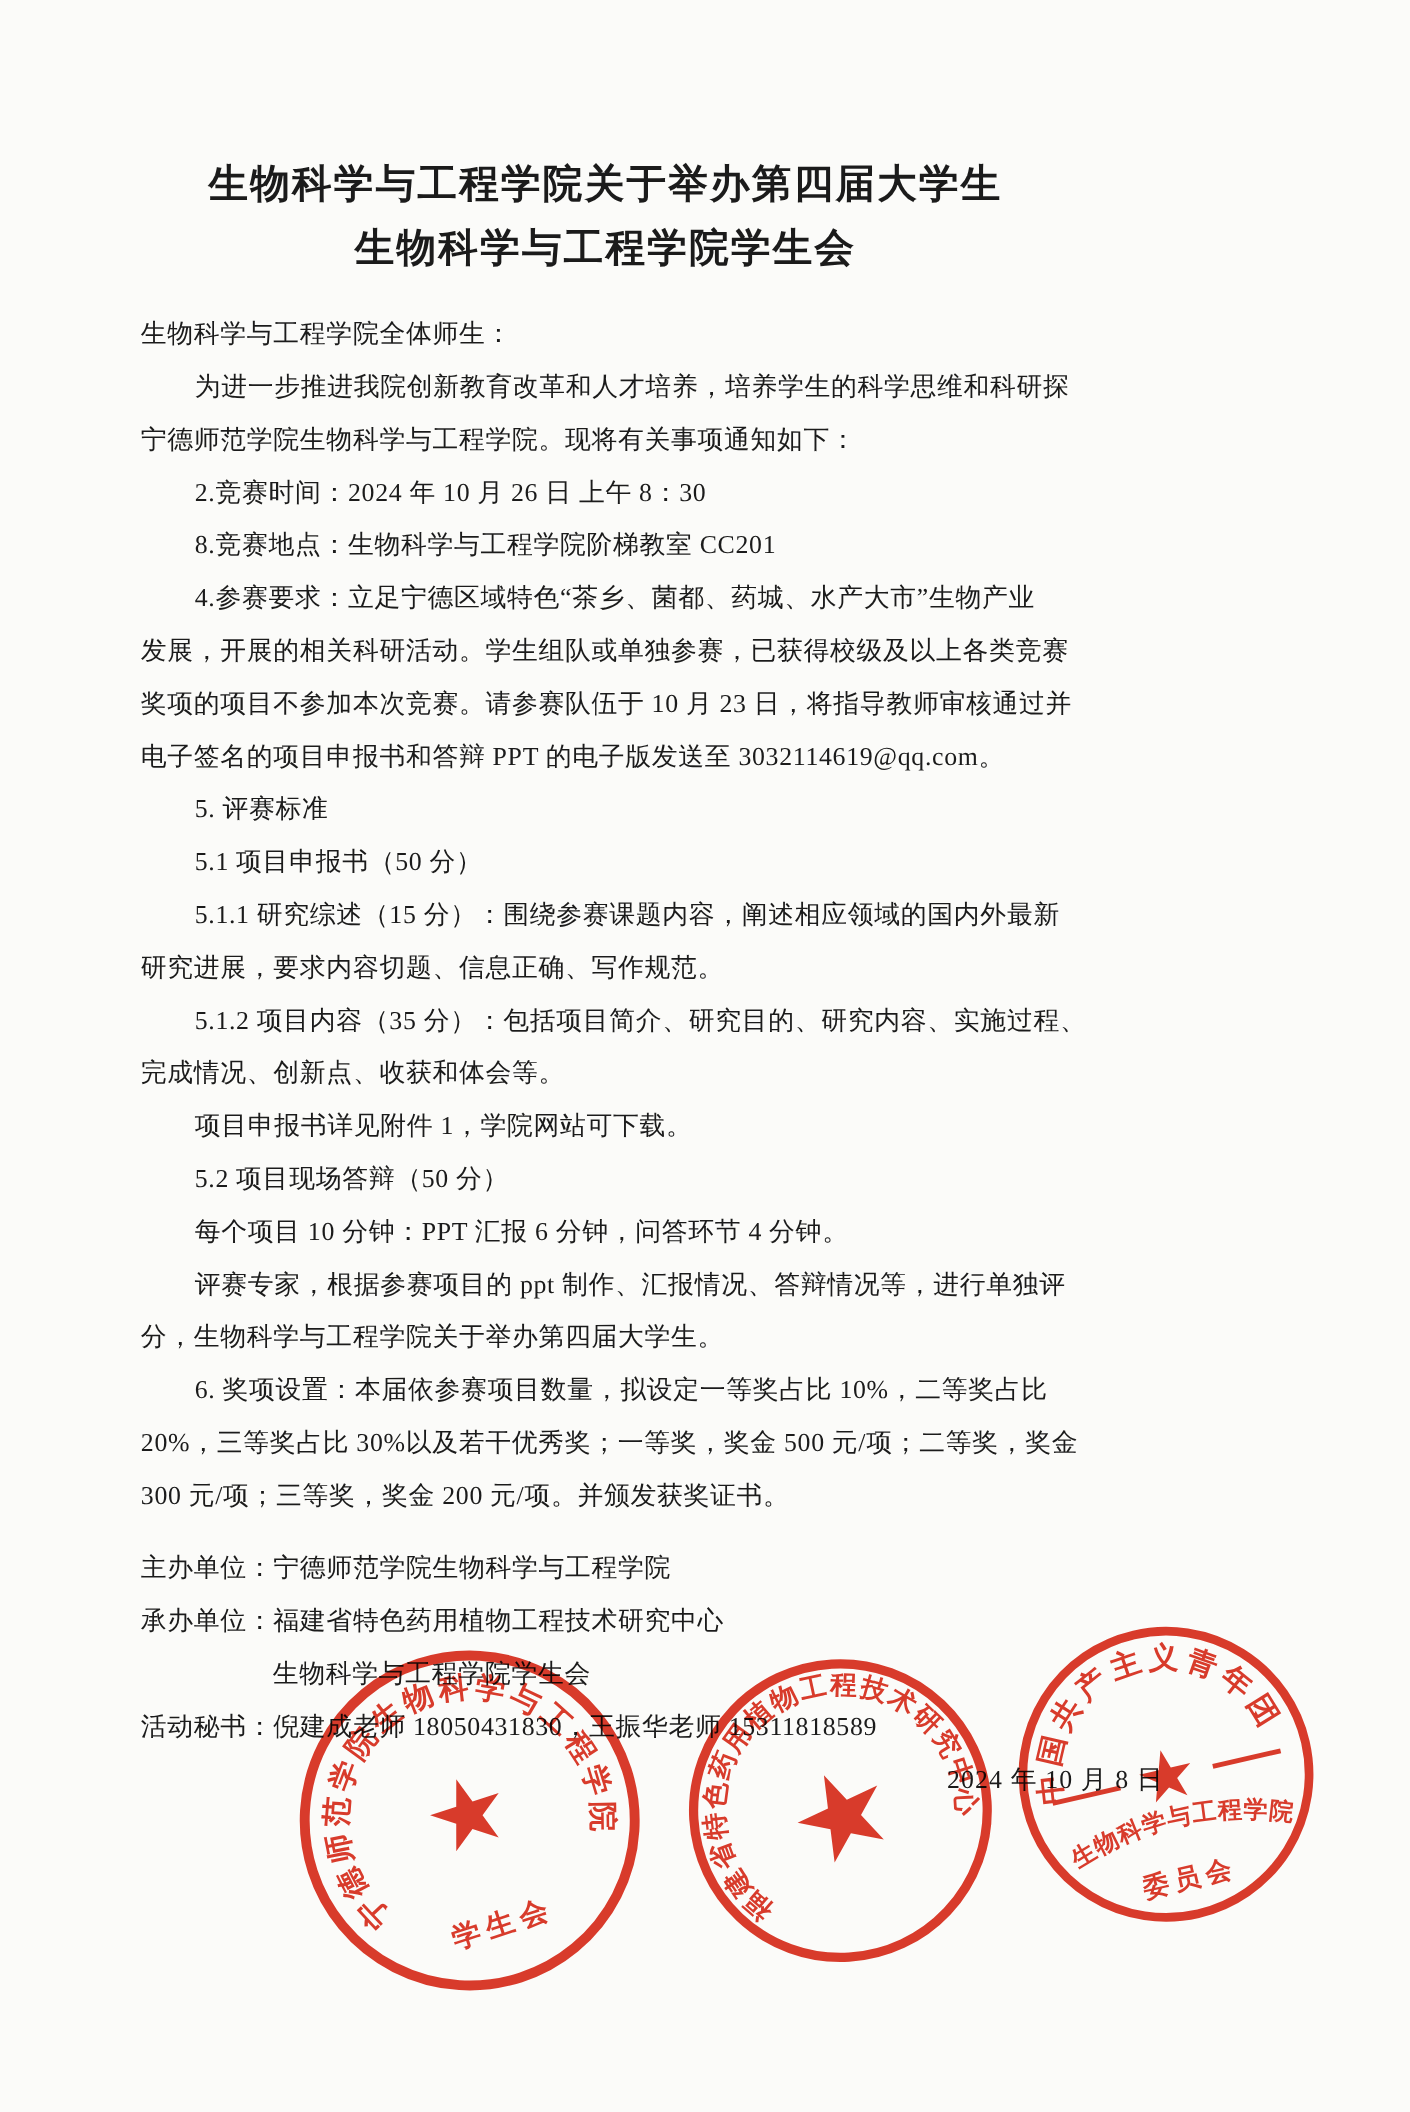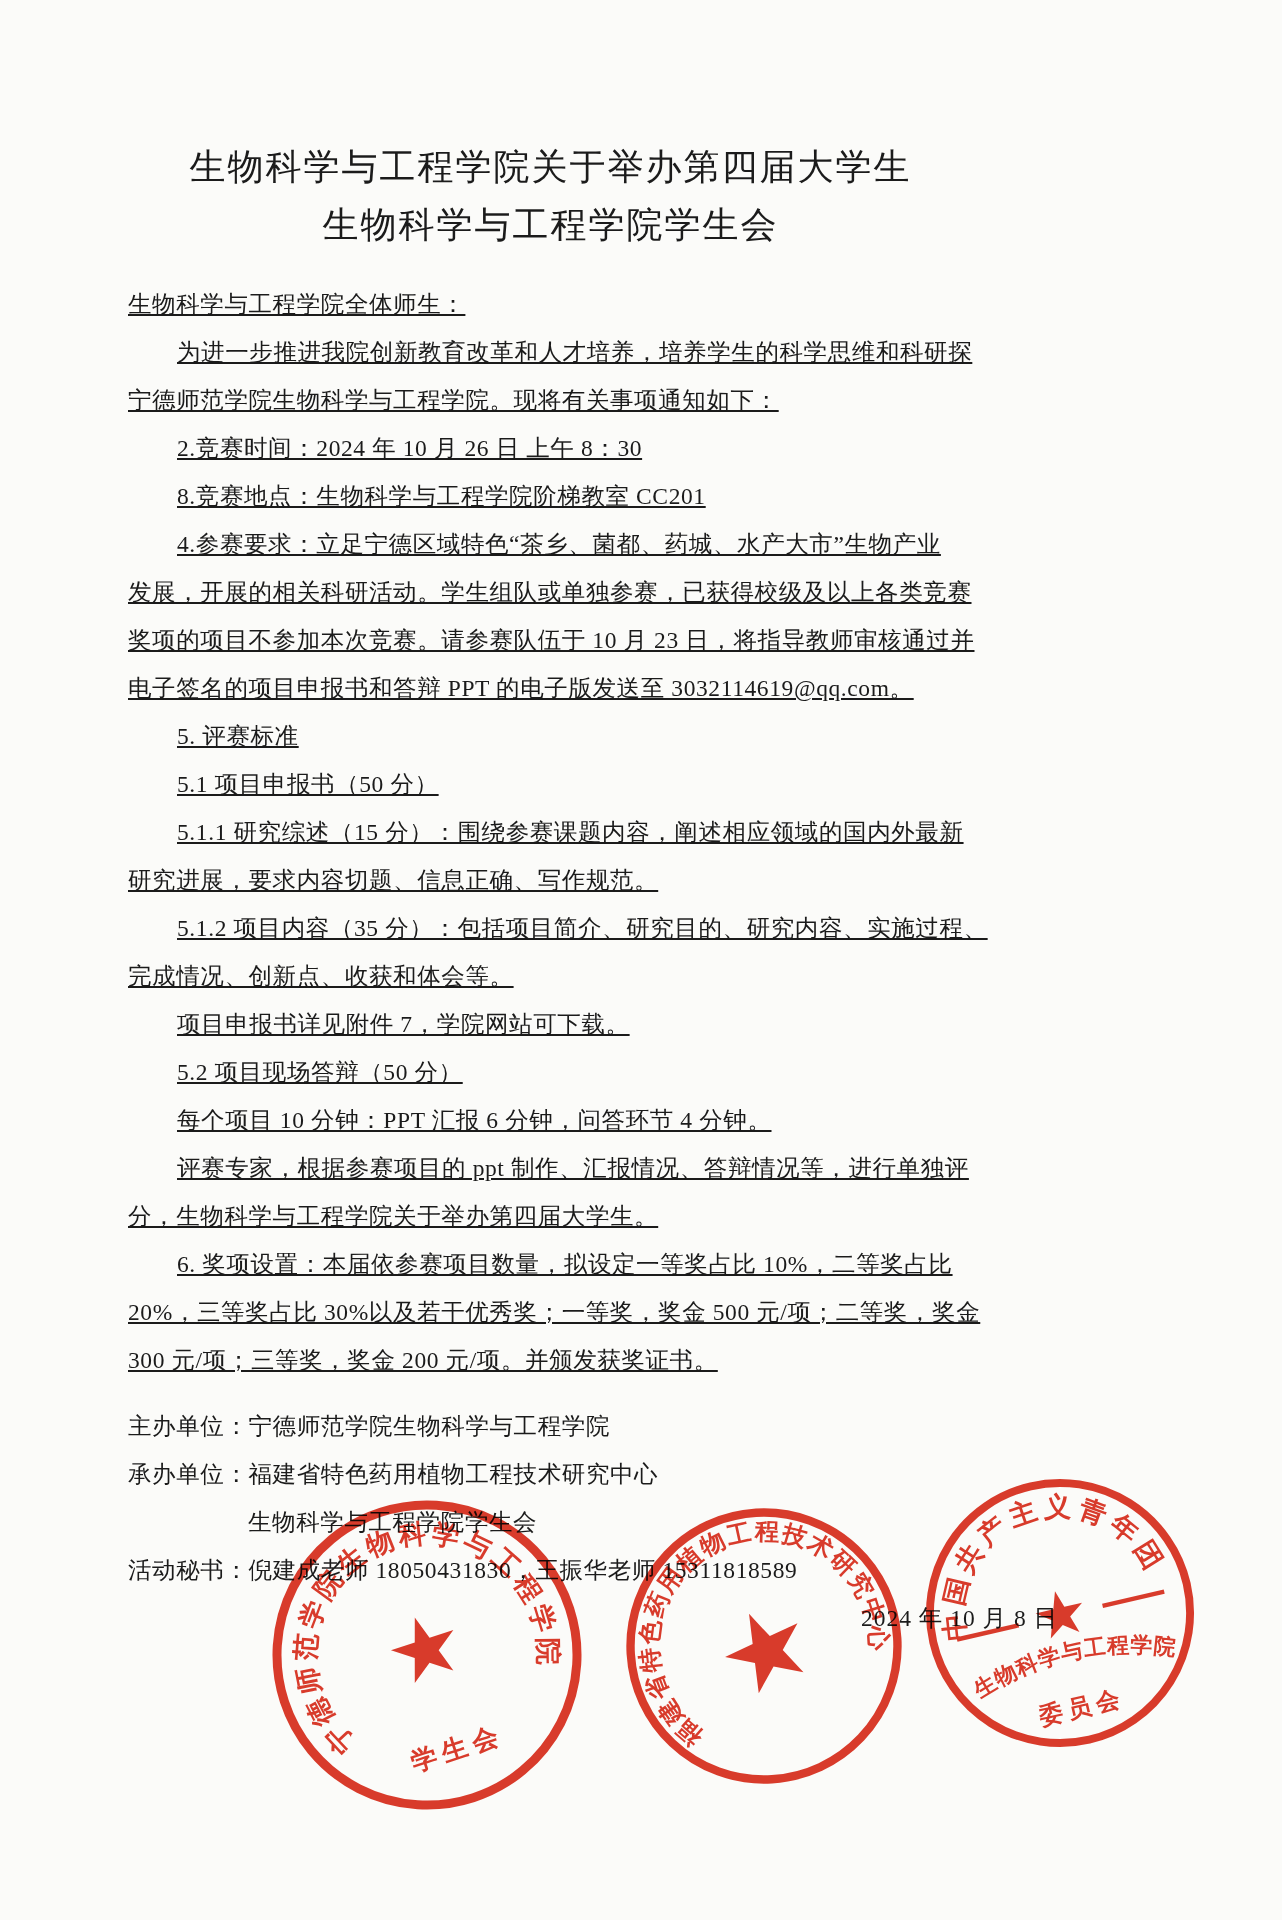--- a/index.html
+++ b/index.html
@@ -12,31 +12,30 @@
     font-family:"Liberation Serif","DejaVu Serif",serif;
     color:#1b1b1b;
   }
   .title-block{
     margin:138px 0 0 128px;
     width:845px;
     text-align:center;
   }
   .title-line{
     font-size:36px;
-    font-weight:400;
+    font-weight:700;
     line-height:58px;
     letter-spacing:2px;
   }
   .body-block{
     margin:26px 0 0 128px;
     width:860px;
     font-size:23.5px;
     line-height:48px;
     letter-spacing:0.6px;
-    text-decoration:underline;
   }
   .line{white-space:nowrap;}
   .line.ind{text-indent:49px;}
   .footer-block{
     margin:18px 0 0 128px;
     width:860px;
     font-size:23.5px;
     line-height:48px;
     letter-spacing:0.6px;
   }
@@ -78,21 +77,21 @@
       <div class="line ind">4.参赛要求：立足宁德区域特色“茶乡、菌都、药城、水产大市”生物产业</div>
       <div class="line">发展，开展的相关科研活动。学生组队或单独参赛，已获得校级及以上各类竞赛</div>
       <div class="line">奖项的项目不参加本次竞赛。请参赛队伍于 10 月 23 日，将指导教师审核通过并</div>
       <div class="line">电子签名的项目申报书和答辩 PPT 的电子版发送至 3032114619@qq.com。</div>
       <div class="line ind">5. 评赛标准</div>
       <div class="line ind">5.1 项目申报书（50 分）</div>
       <div class="line ind">5.1.1 研究综述（15 分）：围绕参赛课题内容，阐述相应领域的国内外最新</div>
       <div class="line">研究进展，要求内容切题、信息正确、写作规范。</div>
       <div class="line ind">5.1.2 项目内容（35 分）：包括项目简介、研究目的、研究内容、实施过程、</div>
       <div class="line">完成情况、创新点、收获和体会等。</div>
-      <div class="line ind">项目申报书详见附件 7，学院网站可下载。</div>
+      <div class="line ind">项目申报书详见附件 1，学院网站可下载。</div>
       <div class="line ind">5.2 项目现场答辩（50 分）</div>
       <div class="line ind">每个项目 10 分钟：PPT 汇报 6 分钟，问答环节 4 分钟。</div>
       <div class="line ind">评赛专家，根据参赛项目的 ppt 制作、汇报情况、答辩情况等，进行单独评</div>
       <div class="line">分，生物科学与工程学院关于举办第四届大学生。</div>
       <div class="line ind">6. 奖项设置：本届依参赛项目数量，拟设定一等奖占比 10%，二等奖占比</div>
       <div class="line">20%，三等奖占比 30%以及若干优秀奖；一等奖，奖金 500 元/项；二等奖，奖金</div>
       <div class="line">300 元/项；三等奖，奖金 200 元/项。并颁发获奖证书。</div>
     </div>
 
   <div class="footer-block">

